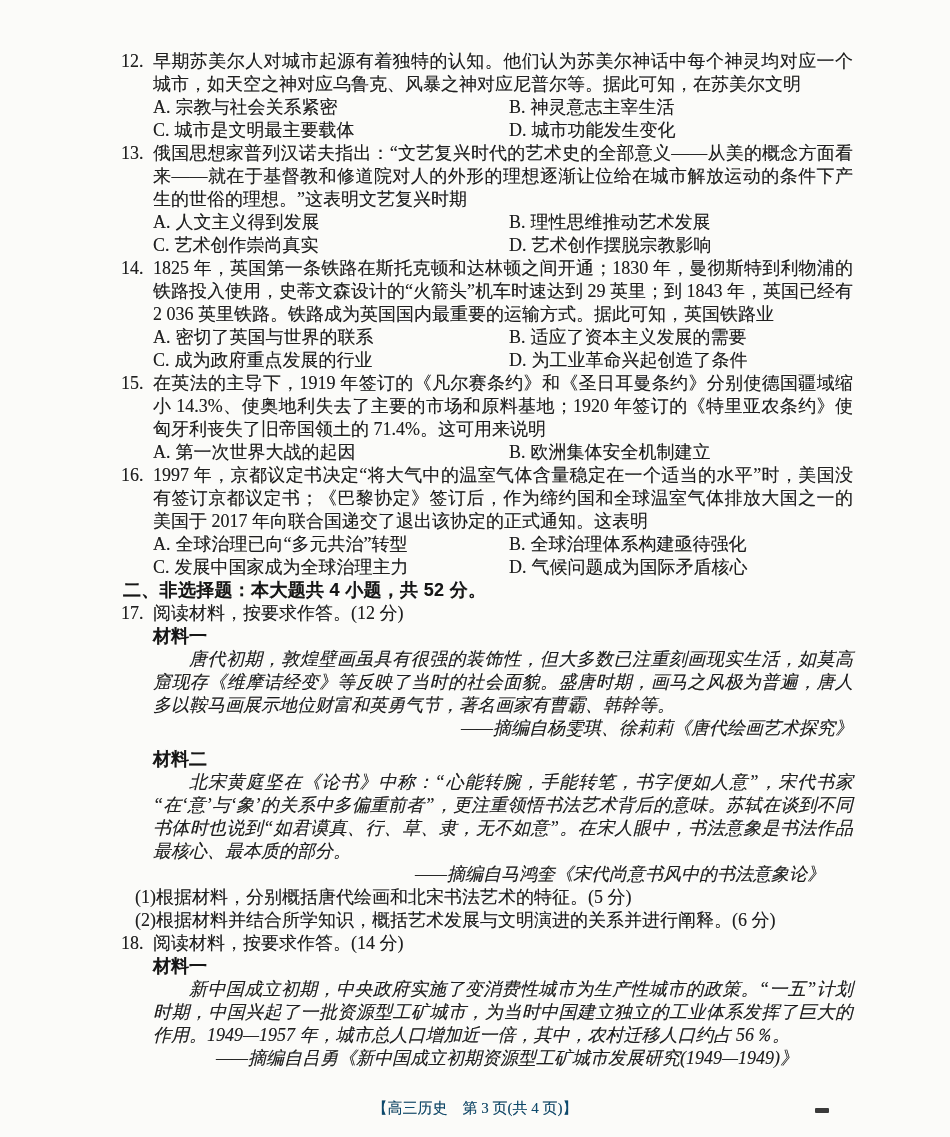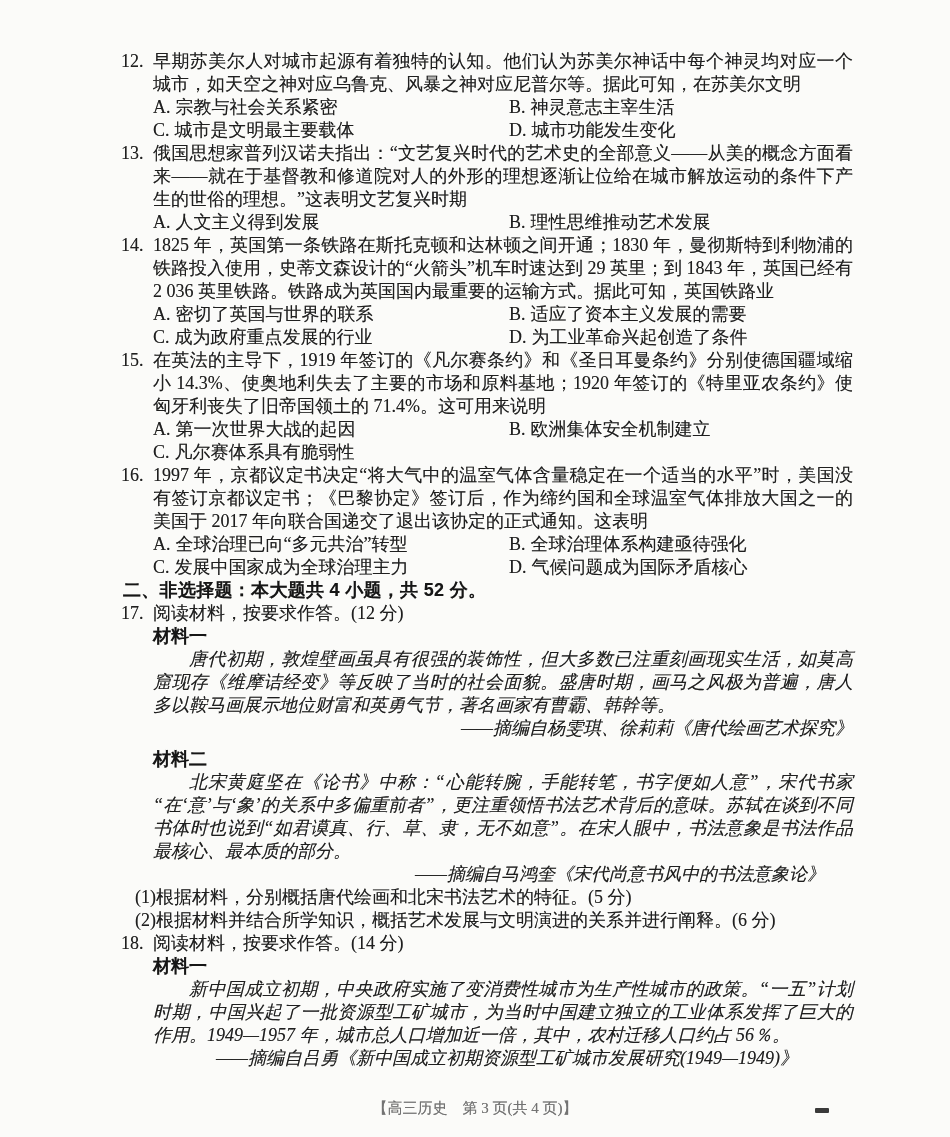--- a/index.html
+++ b/index.html
@@ -27,21 +27,21 @@
     font-weight:700;margin-left:30px;color:#161616;
   }
   .mat-text{margin-left:30px;text-indent:2em;font-style:italic;}
   .mat-src{margin-left:30px;text-align:right;font-style:italic;}
   .pr28{padding-right:28px;}
   .pr55{padding-right:55px;}
   .gap8{margin-top:8px;}
   .subq{margin-left:12px;}
   .footer{
     position:absolute;left:0;top:1099px;width:950px;
-    text-align:center;font-size:15px;color:#737373;
+    text-align:center;font-size:15px;color:#0c4a6e;
     text-shadow:0 0 .3px rgba(20,20,20,.4);
   }
   .ink-mark{
     position:absolute;left:815px;top:1108px;width:14px;height:5px;
     background:#3a3a3a;border-radius:1px;
   }
 </style>
 </head>
 <body>
 
@@ -58,20 +58,24 @@
       <div class="opt"><span>D.</span><span>城市功能发生变化</span></div>
     </div>
   </div>
 
   <div class="q">
     <span class="qnum">13.</span><span>俄国思想家普列汉诺夫指出：“文艺复兴时代的艺术史的全部意义——从美的概念方面看来——就在于基督教和修道院对人的外形的理想逐渐让位给在城市解放运动的条件下产生的世俗的理想。”这表明文艺复兴时期</span>
     <div class="optrow">
       <div class="opt"><span>A.</span><span>人文主义得到发展</span></div>
       <div class="opt"><span>B.</span><span>理性思维推动艺术发展</span></div>
     </div>
+    <div class="optrow">
+      <div class="opt"><span>C.</span><span>艺术创作崇尚真实</span></div>
+      <div class="opt"><span>D.</span><span>艺术创作摆脱宗教影响</span></div>
+    </div>
   </div>
 
   <div class="q">
     <span class="qnum">14.</span><span>1825 年，英国第一条铁路在斯托克顿和达林顿之间开通；1830 年，曼彻斯特到利物浦的铁路投入使用，史蒂文森设计的“火箭头”机车时速达到 29 英里；到 1843 年，英国已经有 2 036 英里铁路。铁路成为英国国内最重要的运输方式。据此可知，英国铁路业</span>
     <div class="optrow">
       <div class="opt"><span>A.</span><span>密切了英国与世界的联系</span></div>
       <div class="opt"><span>B.</span><span>适应了资本主义发展的需要</span></div>
     </div>
     <div class="optrow">
       <div class="opt"><span>C.</span><span>成为政府重点发展的行业</span></div>
@@ -79,21 +83,20 @@
     </div>
   </div>
 
   <div class="q">
     <span class="qnum">15.</span><span>在英法的主导下，1919 年签订的《凡尔赛条约》和《圣日耳曼条约》分别使德国疆域缩小 14.3%、使奥地利失去了主要的市场和原料基地；1920 年签订的《特里亚农条约》使匈牙利丧失了旧帝国领土的 71.4%。这可用来说明</span>
     <div class="optrow">
       <div class="opt"><span>A.</span><span>第一次世界大战的起因</span></div>
       <div class="opt"><span>B.</span><span>欧洲集体安全机制建立</span></div>
     </div>
     <div class="optrow">
-      <div class="opt"><span>C.</span><span>凡尔赛体系具有脆弱性</span></div>
     </div>
   </div>
 
   <div class="q">
     <span class="qnum">16.</span><span>1997 年，京都议定书决定“将大气中的温室气体含量稳定在一个适当的水平”时，美国没有签订京都议定书；《巴黎协定》签订后，作为缔约国和全球温室气体排放大国之一的美国于 2017 年向联合国递交了退出该协定的正式通知。这表明</span>
     <div class="optrow">
       <div class="opt"><span>A.</span><span>全球治理已向“多元共治”转型</span></div>
       <div class="opt"><span>B.</span><span>全球治理体系构建亟待强化</span></div>
     </div>
     <div class="optrow">

